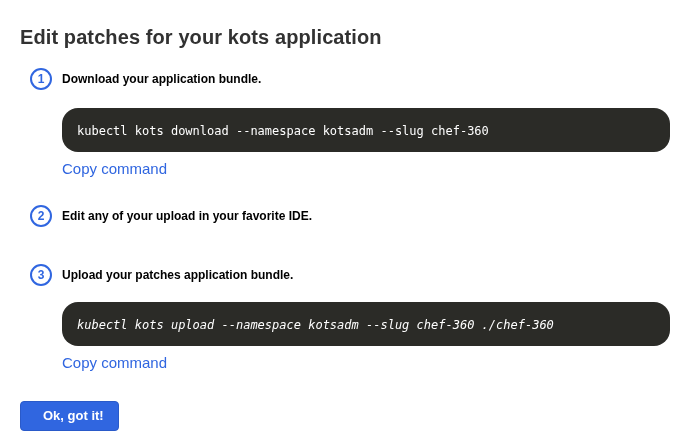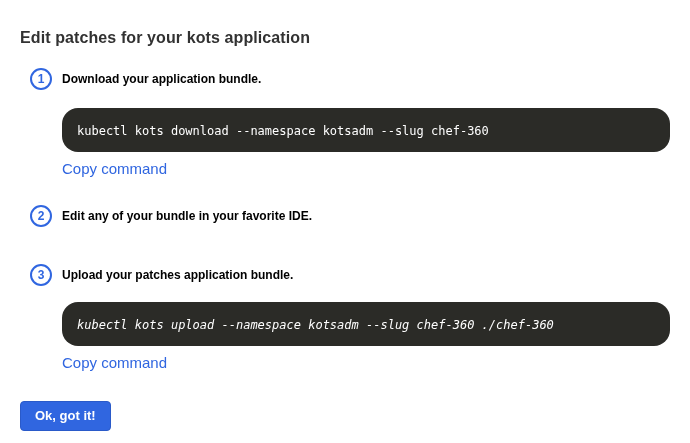--- a/index.html
+++ b/index.html
@@ -11,21 +11,21 @@
     color: #323232;
     overflow: hidden;
   }
   .container {
     padding: 20px;
     width: 690px;
     height: 443px;
   }
   .page-title {
     margin-top: 7px;
-    font-size: 16px;
+    font-size: 20px;
     font-weight: bold;
     color: #323232;
     letter-spacing: 0.1px;
     line-height: 21px;
   }
   .step-header {
     display: flex;
     align-items: center;
     margin-left: 10px;
   }
@@ -84,21 +84,21 @@
     display: inline-block;
     margin-top: 29px;
     background: var(--accent-blue, #3066e0);
     border: 1px solid #2a5ac9;
     border-radius: 4px;
     color: #ffffff;
     font-family: "Liberation Sans", sans-serif;
     font-size: 13px;
     font-weight: bold;
     line-height: 14px;
-    padding: 7px 14px 8px 14px;
+    padding: 7px 14px 8px 22px;
     height: 30px;
     cursor: pointer;
   }
 </style>
 </head>
 <body>
 
 <div class="container">
 
   <h1 class="page-title">Edit patches for your kots application</h1>
@@ -111,21 +111,21 @@
 
   <div class="code-snippet">
     <span class="code-text">kubectl kots download --namespace kotsadm --slug chef-360</span>
   </div>
 
   <a class="copy-link">Copy command</a>
 
   
   <div class="step-header step-2">
     <span class="step-badge">2</span>
-    <span class="step-label">Edit any of your bundle in your favorite IDE.</span>
+    <span class="step-label">Edit any of your upload in your favorite IDE.</span>
   </div>
 
   
   <div class="step-header step-3">
     <span class="step-badge">3</span>
     <span class="step-label">Upload your patches application bundle.</span>
   </div>
 
   <div class="code-snippet second">
     <span class="code-text">kubectl kots upload --namespace kotsadm --slug chef-360 ./chef-360</span>

